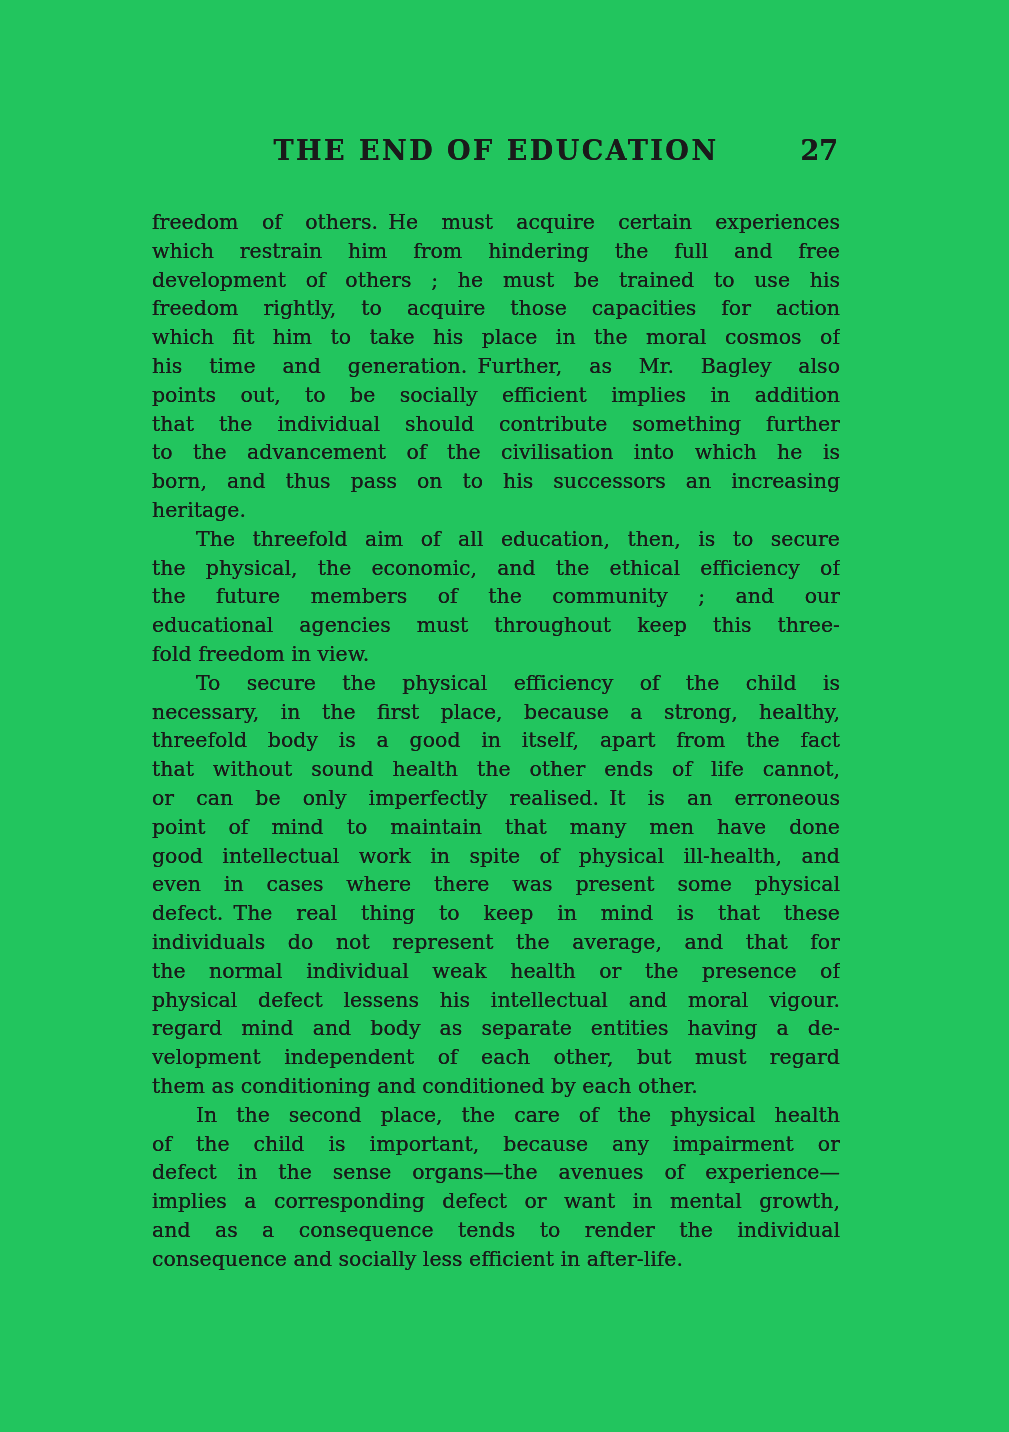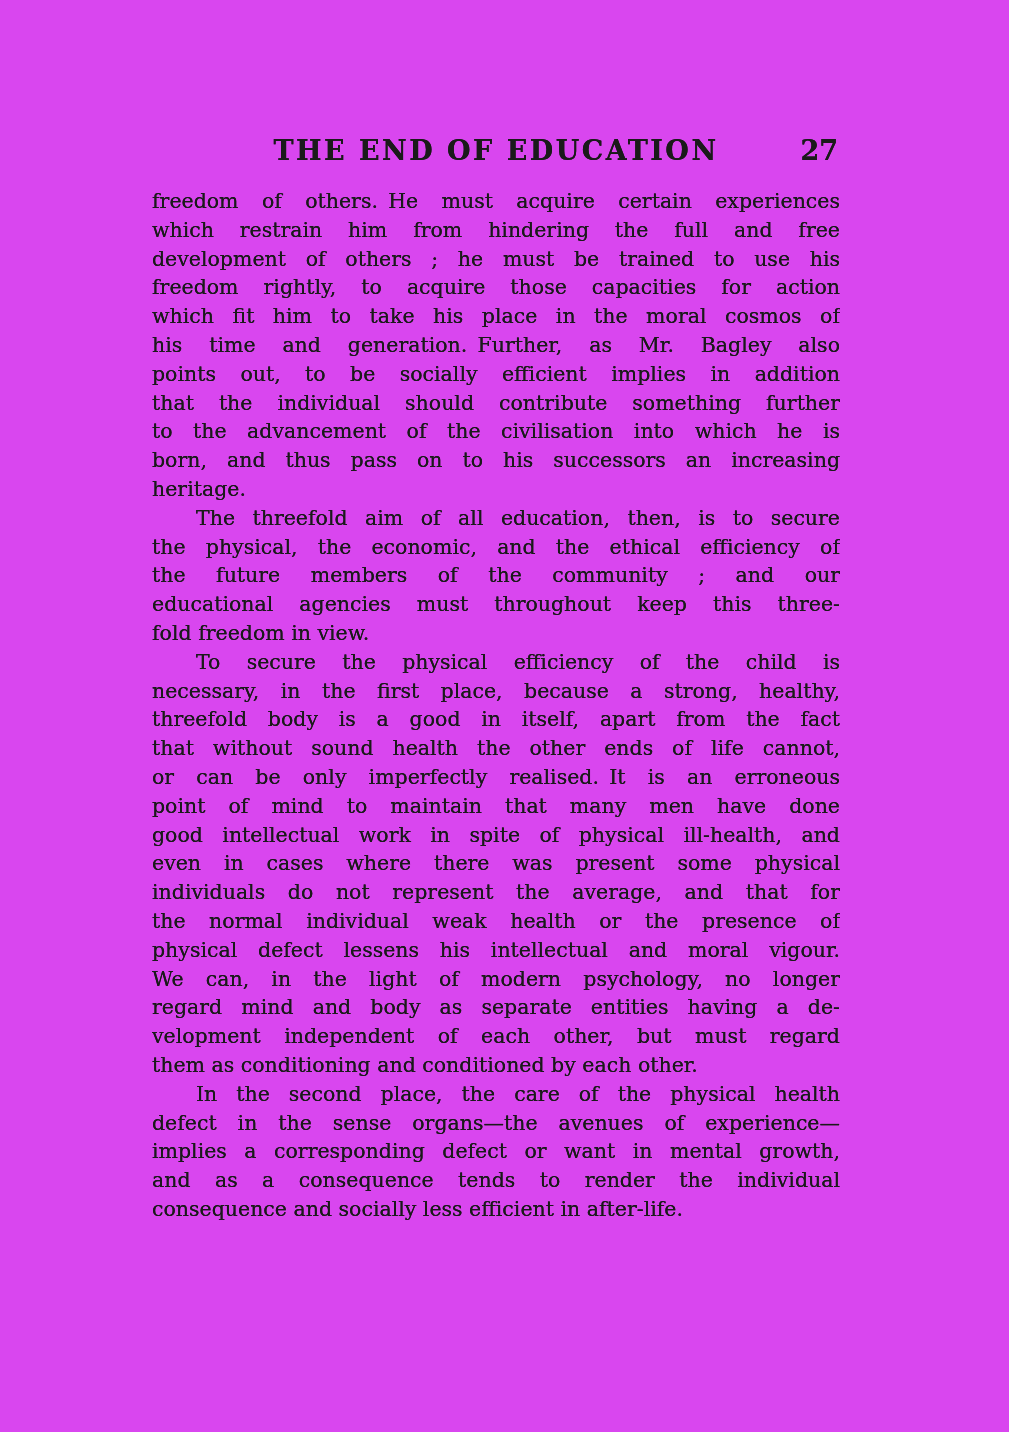--- a/index.html
+++ b/index.html
@@ -38,21 +38,21 @@
   .page-number {
     position: absolute;
     right: 2px;
     top: 0;
     font-size: 27px;
     font-weight: bold;
     line-height: 34px;
     text-shadow: 0 0 0.5px currentColor;
   }
   .text-body {
-    margin-top: 19px;
+    margin-top: 40px;
   }
   .paragraph {
     margin: 0;
   }
   .line {
     font-size: 20.5px;
     line-height: 28.8px;
     height: 28.8px;
     text-align: justify;
     text-align-last: justify;
@@ -64,21 +64,21 @@
     text-indent: 44px;
   }
   .line.endline {
     text-align: right;
     text-align-last: left;
   }
 </style>
 </head>
 <body>
 
-<div class="book-page" style="background: #d946ef; color: rgb(26, 26, 26);">
+<div class="book-page" style="background: #22c55e; color: rgb(26, 26, 26);">
   <div class="text-block">
     <div class="running-header">
       <div class="header-title">THE END OF EDUCATION</div>
       <div class="page-number">27</div>
     </div>
     <div class="text-body">
         <div class="paragraph">
           <div class="line">freedom of others. He must acquire certain experiences</div>
           <div class="line">which restrain him from hindering the full and free</div>
           <div class="line">development of others ; he must be trained to use his</div>
@@ -100,30 +100,31 @@
         </div>
         <div class="paragraph">
           <div class="line indent">To secure the physical efficiency of the child is</div>
           <div class="line">necessary, in the first place, because a strong, healthy,</div>
           <div class="line">threefold body is a good in itself, apart from the fact</div>
           <div class="line">that without sound health the other ends of life cannot,</div>
           <div class="line">or can be only imperfectly realised. It is an erroneous</div>
           <div class="line">point of mind to maintain that many men have done</div>
           <div class="line">good intellectual work in spite of physical ill-health, and</div>
           <div class="line">even in cases where there was present some physical</div>
+          <div class="line">defect. The real thing to keep in mind is that these</div>
           <div class="line">individuals do not represent the average, and that for</div>
           <div class="line">the normal individual weak health or the presence of</div>
           <div class="line">physical defect lessens his intellectual and moral vigour.</div>
-          <div class="line">We can, in the light of modern psychology, no longer</div>
           <div class="line">regard mind and body as separate entities having a de-</div>
           <div class="line">velopment independent of each other, but must regard</div>
           <div class="line endline">them as conditioning and conditioned by each other.</div>
         </div>
         <div class="paragraph">
           <div class="line indent">In the second place, the care of the physical health</div>
+          <div class="line">of the child is important, because any impairment or</div>
           <div class="line">defect in the sense organs—the avenues of experience—</div>
           <div class="line">implies a corresponding defect or want in mental growth,</div>
           <div class="line">and as a consequence tends to render the individual</div>
           <div class="line endline">consequence and socially less efficient in after-life.</div>
         </div>
       </div>
   </div>
 </div>
 
 </body></html>

